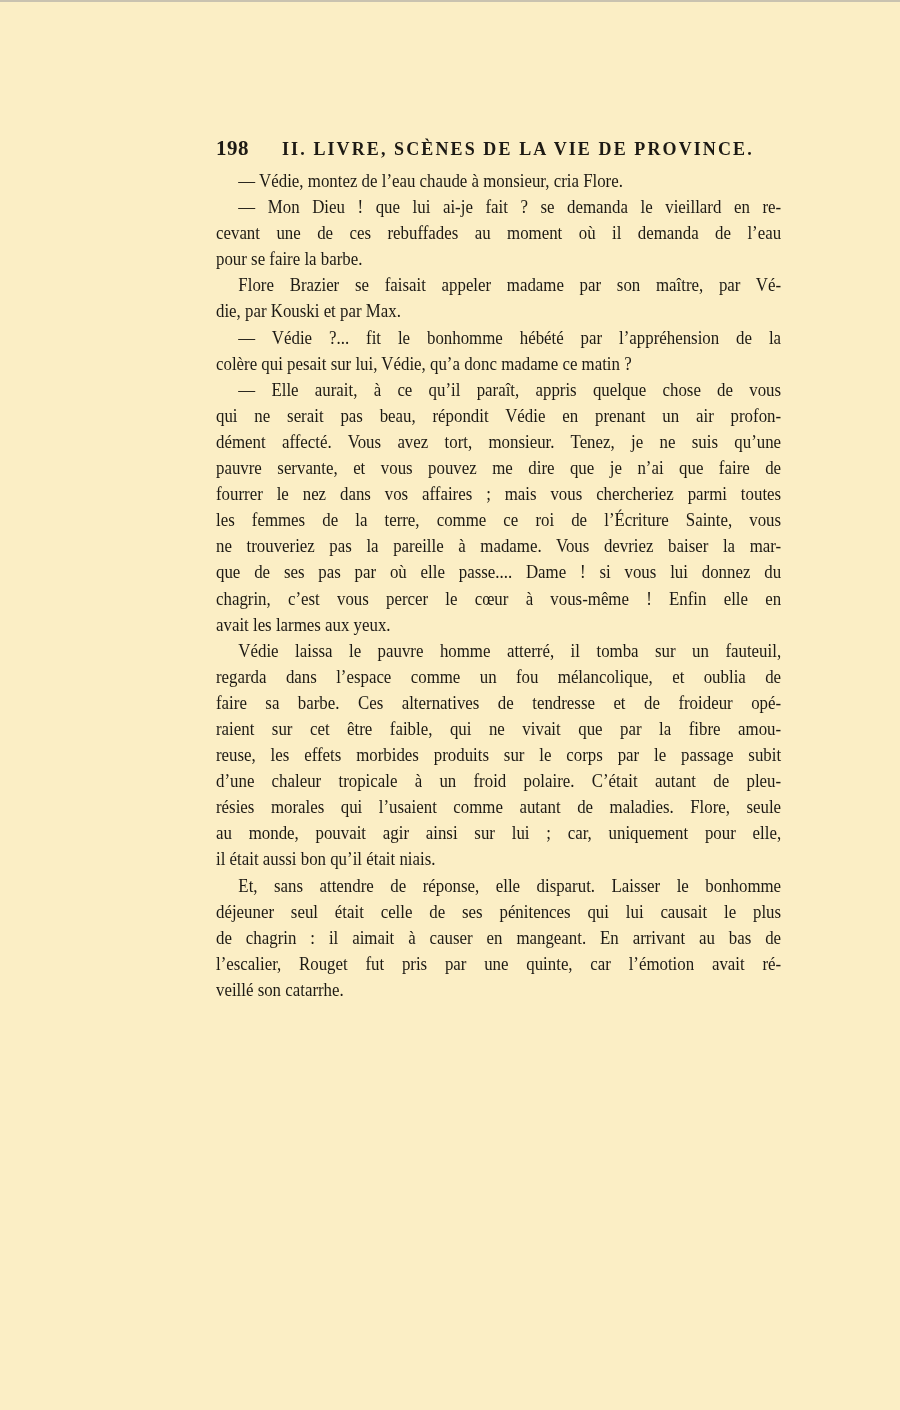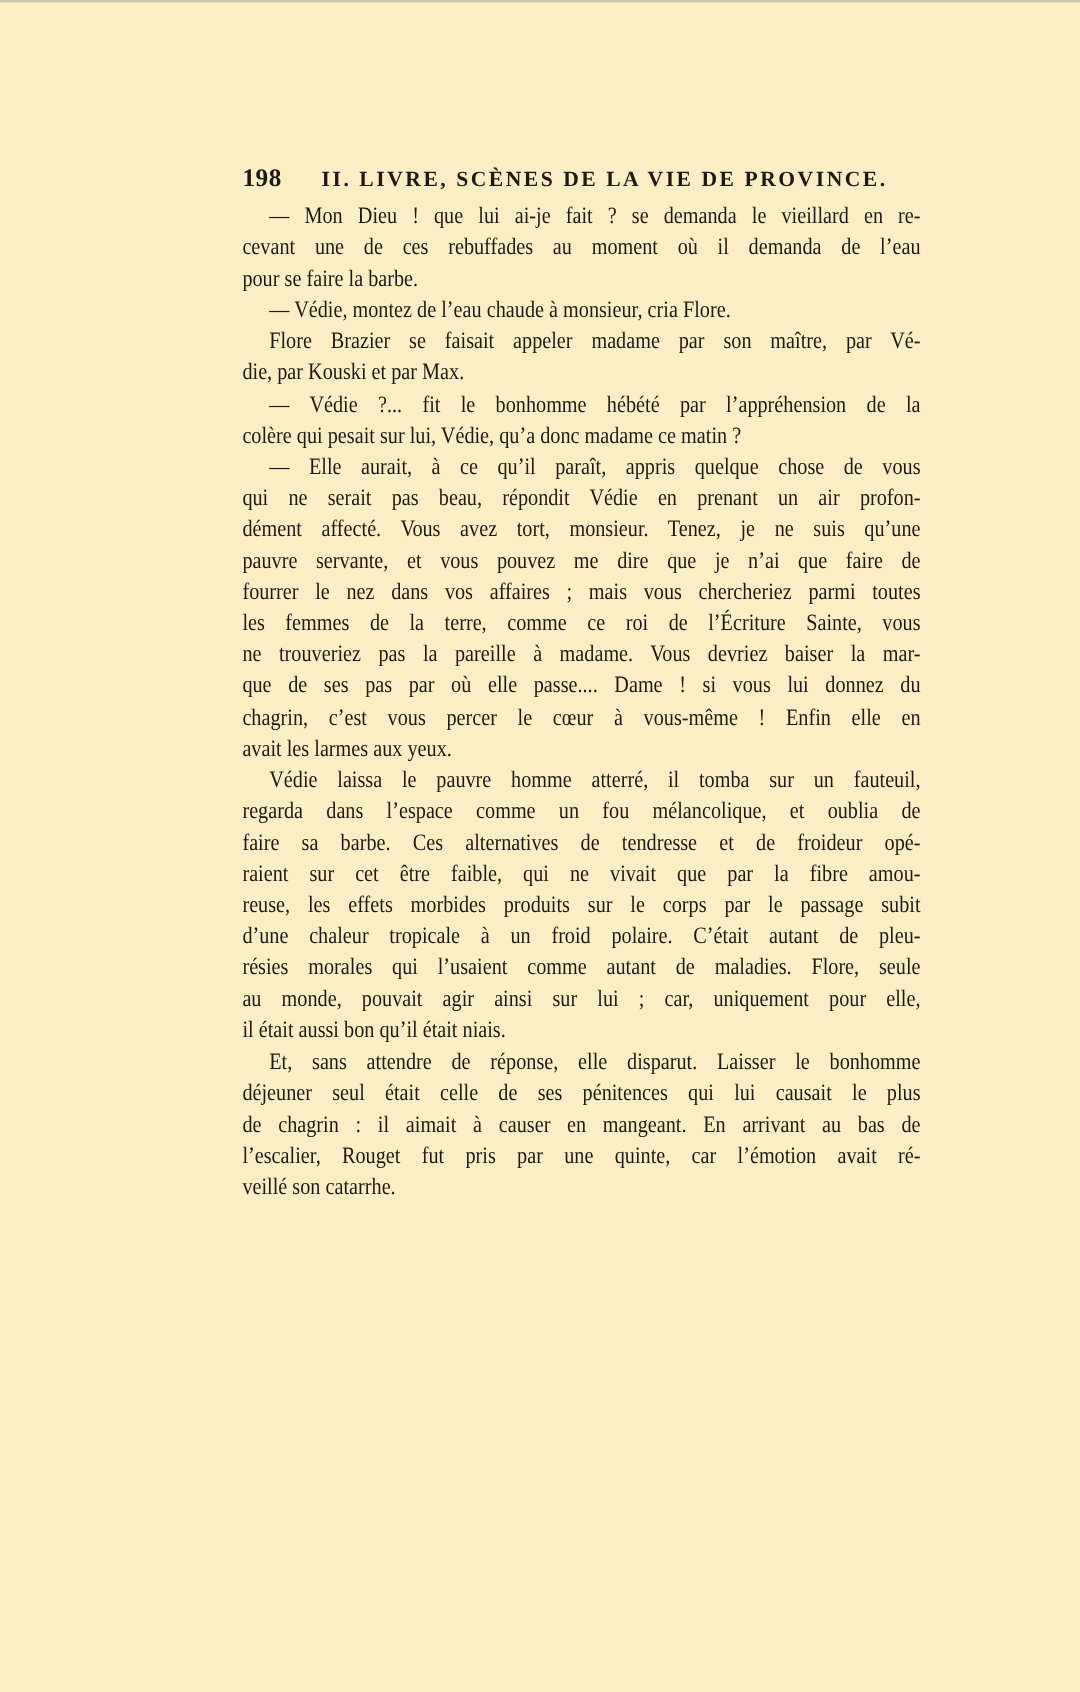--- a/index.html
+++ b/index.html
@@ -6,21 +6,21 @@
   body {
     width: 900px; height: 1410px; overflow: hidden;
     background: #fbeec5;
     position: relative;
     font-family: "Liberation Serif", "DejaVu Serif", serif;
     color: #1d1a14;
   }
   .top-edge { position: absolute; left: 0; top: 0; width: 900px; height: 2px; background: #c9c2b0; }
   .page {
     position: absolute;
-    left: 202px; top: 136px;
+    left: 216px; top: 136px;
     width: 565px;
   }
   .running-head {
     display: flex; align-items: baseline;
     height: 28px;
     margin-bottom: 4px;
   }
   .folio {
     font-size: 21px; font-weight: bold; letter-spacing: 0.5px;
     width: 66px;
@@ -46,26 +46,26 @@
 
 <div class="top-edge"></div>
 
 <div class="page">
   <div class="running-head">
     <span class="folio">198</span>
     <span class="head-title">II. Livre, scènes de la vie de province.</span>
   </div>
   <div class="body-text" id="body-text">
       <div class="paragraph">
+        <div class="line indent last">— Védie, montez de l’eau chaude à monsieur, cria Flore.</div>
+      </div>
+      <div class="paragraph">
         <div class="line indent">— Mon Dieu ! que lui ai-je fait ? se demanda le vieillard en re-</div>
         <div class="line">cevant une de ces rebuffades au moment où il demanda de l’eau</div>
         <div class="line last">pour se faire la barbe.</div>
-      </div>
-      <div class="paragraph">
-        <div class="line indent last">— Védie, montez de l’eau chaude à monsieur, cria Flore.</div>
       </div>
       <div class="paragraph">
         <div class="line indent">Flore Brazier se faisait appeler madame par son maître, par Vé-</div>
         <div class="line last">die, par Kouski et par Max.</div>
       </div>
       <div class="paragraph">
         <div class="line indent">— Védie ?... fit le bonhomme hébété par l’appréhension de la</div>
         <div class="line last">colère qui pesait sur lui, Védie, qu’a donc madame ce matin ?</div>
       </div>
       <div class="paragraph">

